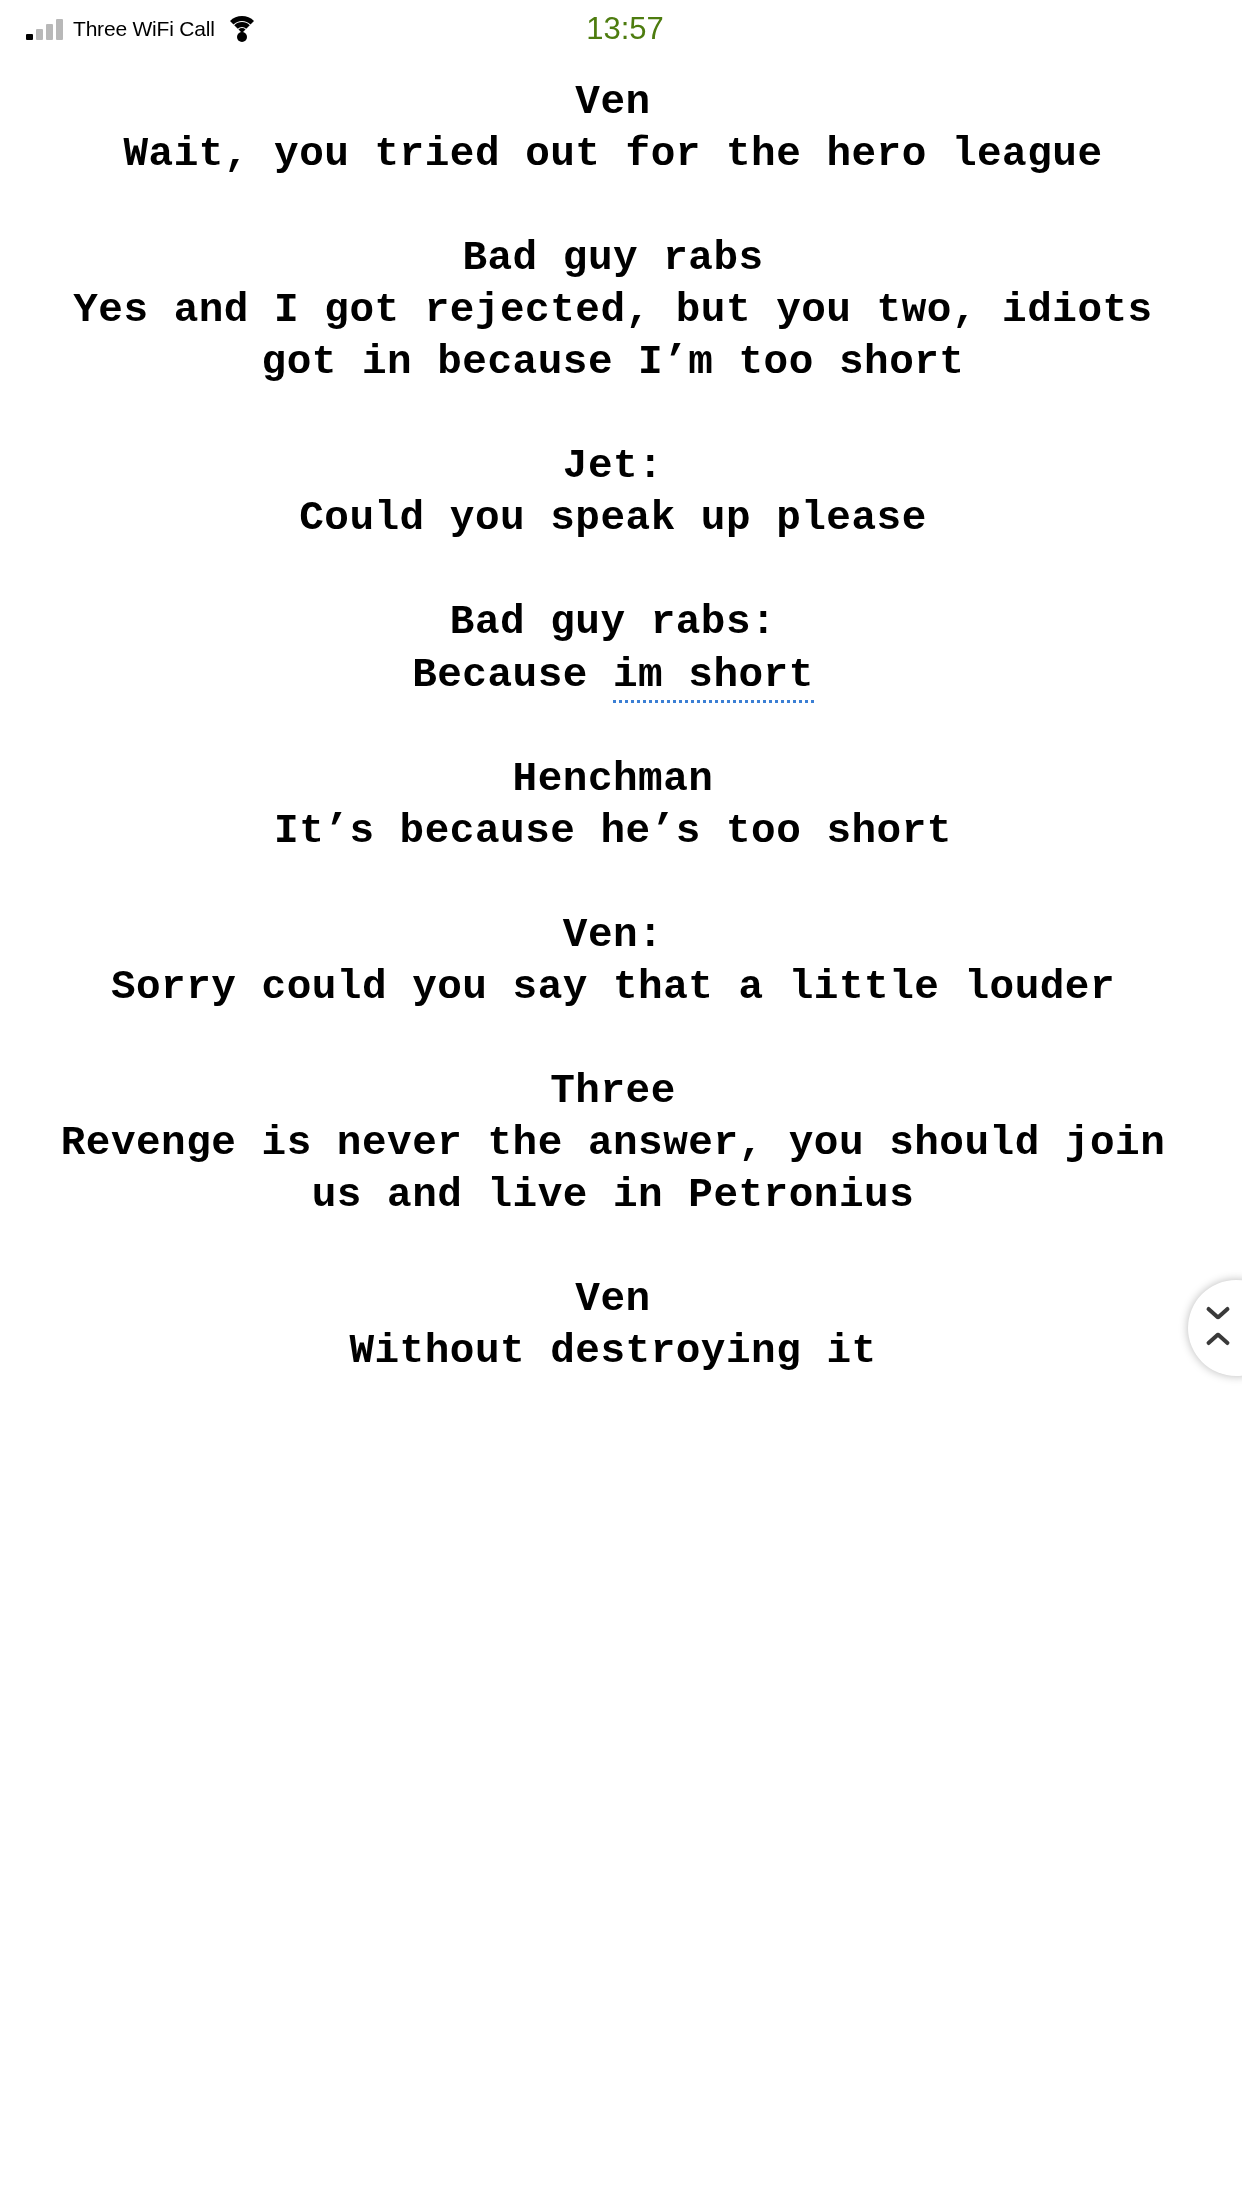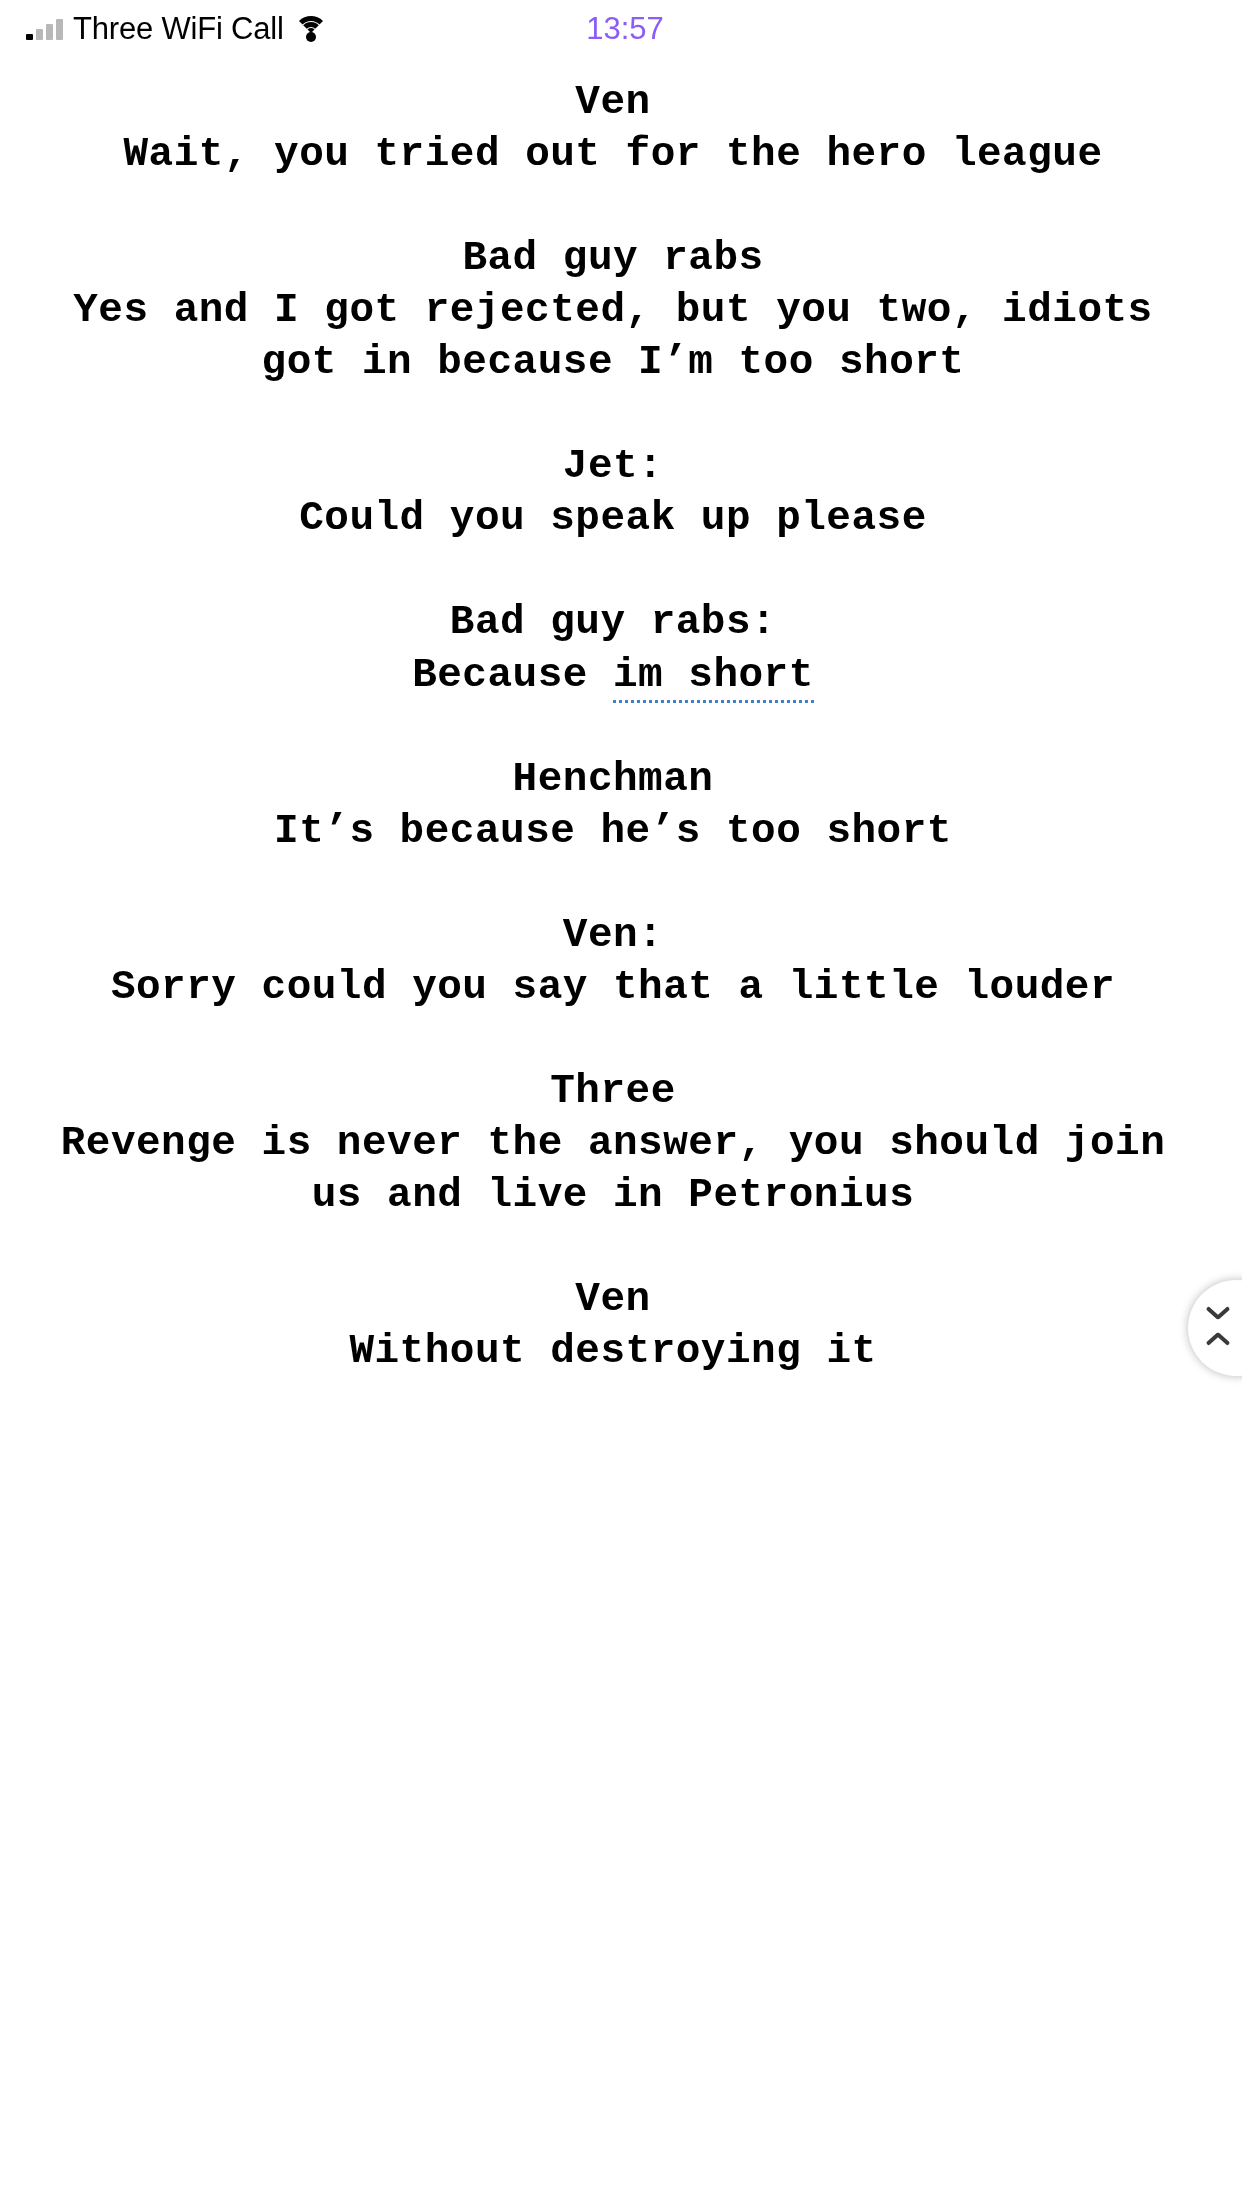--- a/index.html
+++ b/index.html
@@ -37,21 +37,21 @@
     display: block;
     width: 7px;
     background: #000;
     border-radius: 1px;
   }
   .signal i:nth-child(1) { height: 6px; }
   .signal i:nth-child(2) { height: 11px; background:#b8b8b8; }
   .signal i:nth-child(3) { height: 16px; background:#b8b8b8; }
   .signal i:nth-child(4) { height: 21px; background:#b8b8b8; }
   .carrier {
-    font-size: 31px;
+    font-size: 21px;
     color: #000;
     letter-spacing: -0.2px;
     white-space: nowrap;
   }
   .wifi-icon { width: 34px; height: 26px; position: relative; }
   .wifi-icon span {
     position: absolute;
     left: 50%;
     transform: translateX(-50%);
     border: 5px solid #000;
@@ -70,21 +70,21 @@
     transform: translateX(-50%);
     width: 7px; height: 7px;
     background: #000;
     border-radius: 50%;
   }
   .status-center {
     position: absolute;
     left: 8px; right: 0;
     text-align: center;
     font-size: 31px;
-    color: #8b5cf6;
+    color: #4d7c0f;
     pointer-events: none;
   }
   .status-right {
     display: flex;
     align-items: center;
     justify-content: flex-end;
     gap: 12px;
     flex: 1 1 0;
     z-index: 2;
   }

